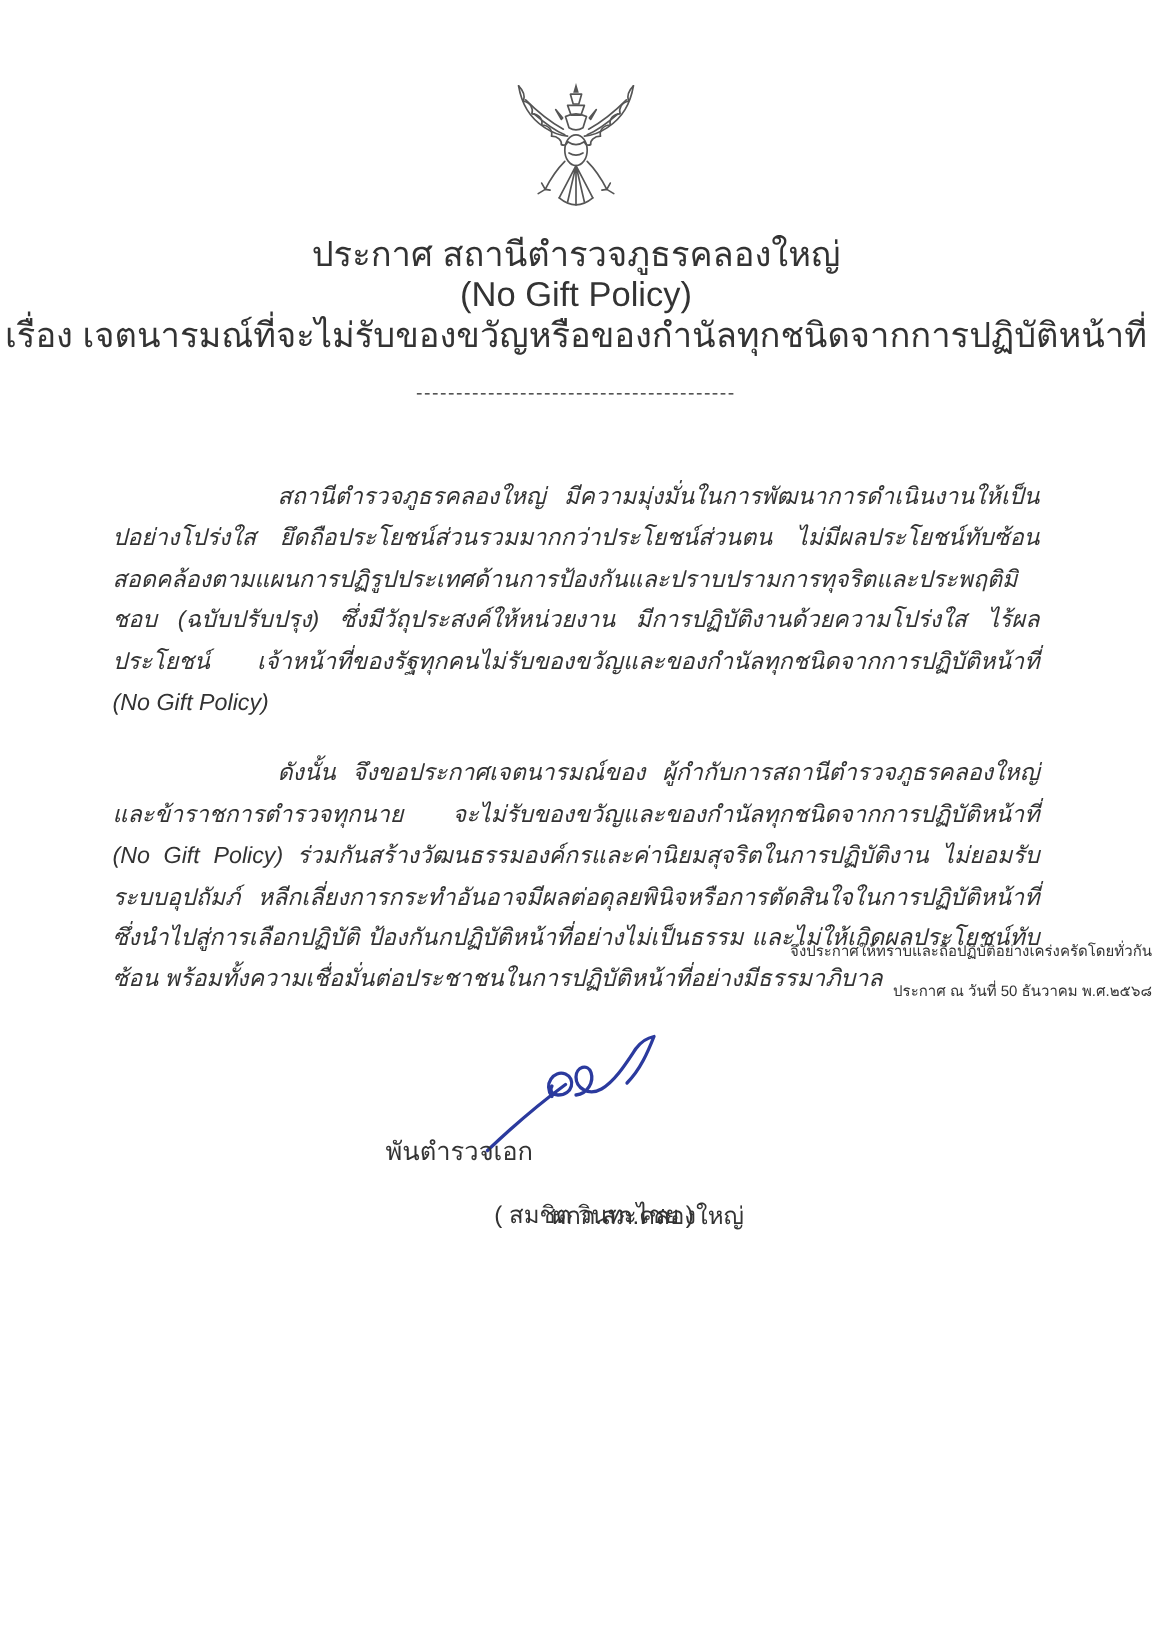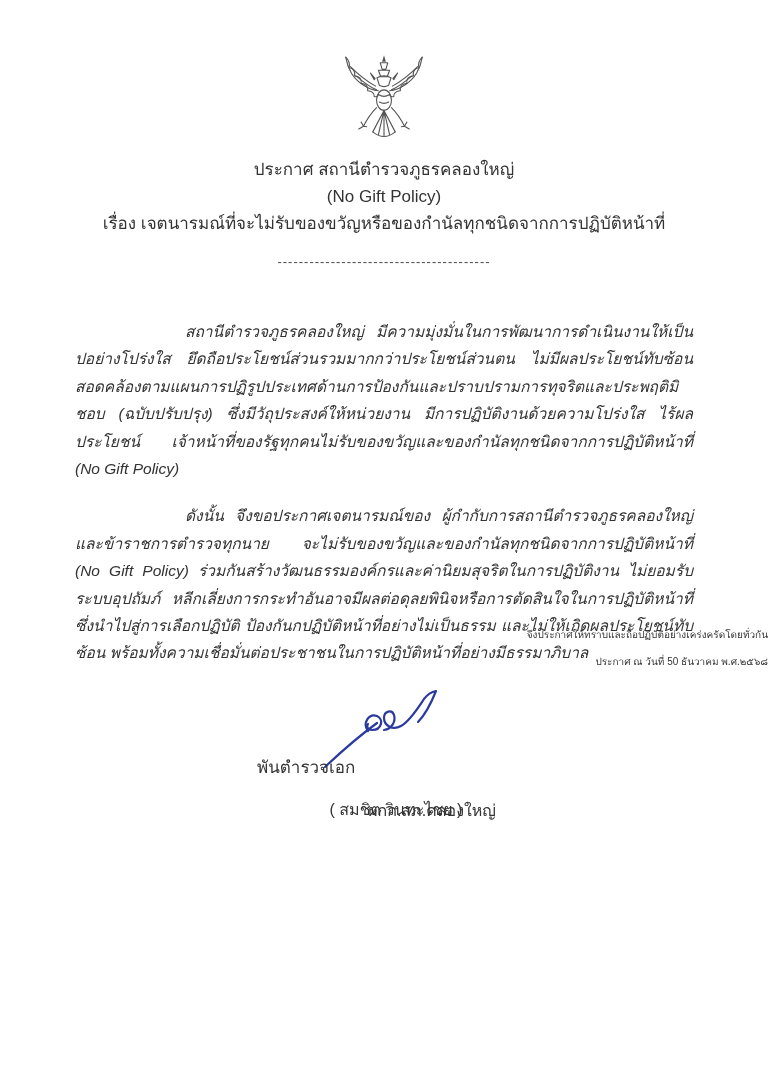--- a/index.html
+++ b/index.html
@@ -23,21 +23,21 @@
     transform: translateX(-50%);
     width: 112px;
     height: 100px;
   }
   .title-block {
     position: absolute;
     top: 156px;
     left: 0;
     width: 100%;
     text-align: center;
-    font-size: 17px;
+    font-size: 23px;
     line-height: 27px;
   }
   .separator {
     position: absolute;
     top: 254px;
     left: 0;
     width: 100%;
     text-align: center;
     font-size: 13px;
     letter-spacing: 1px;

